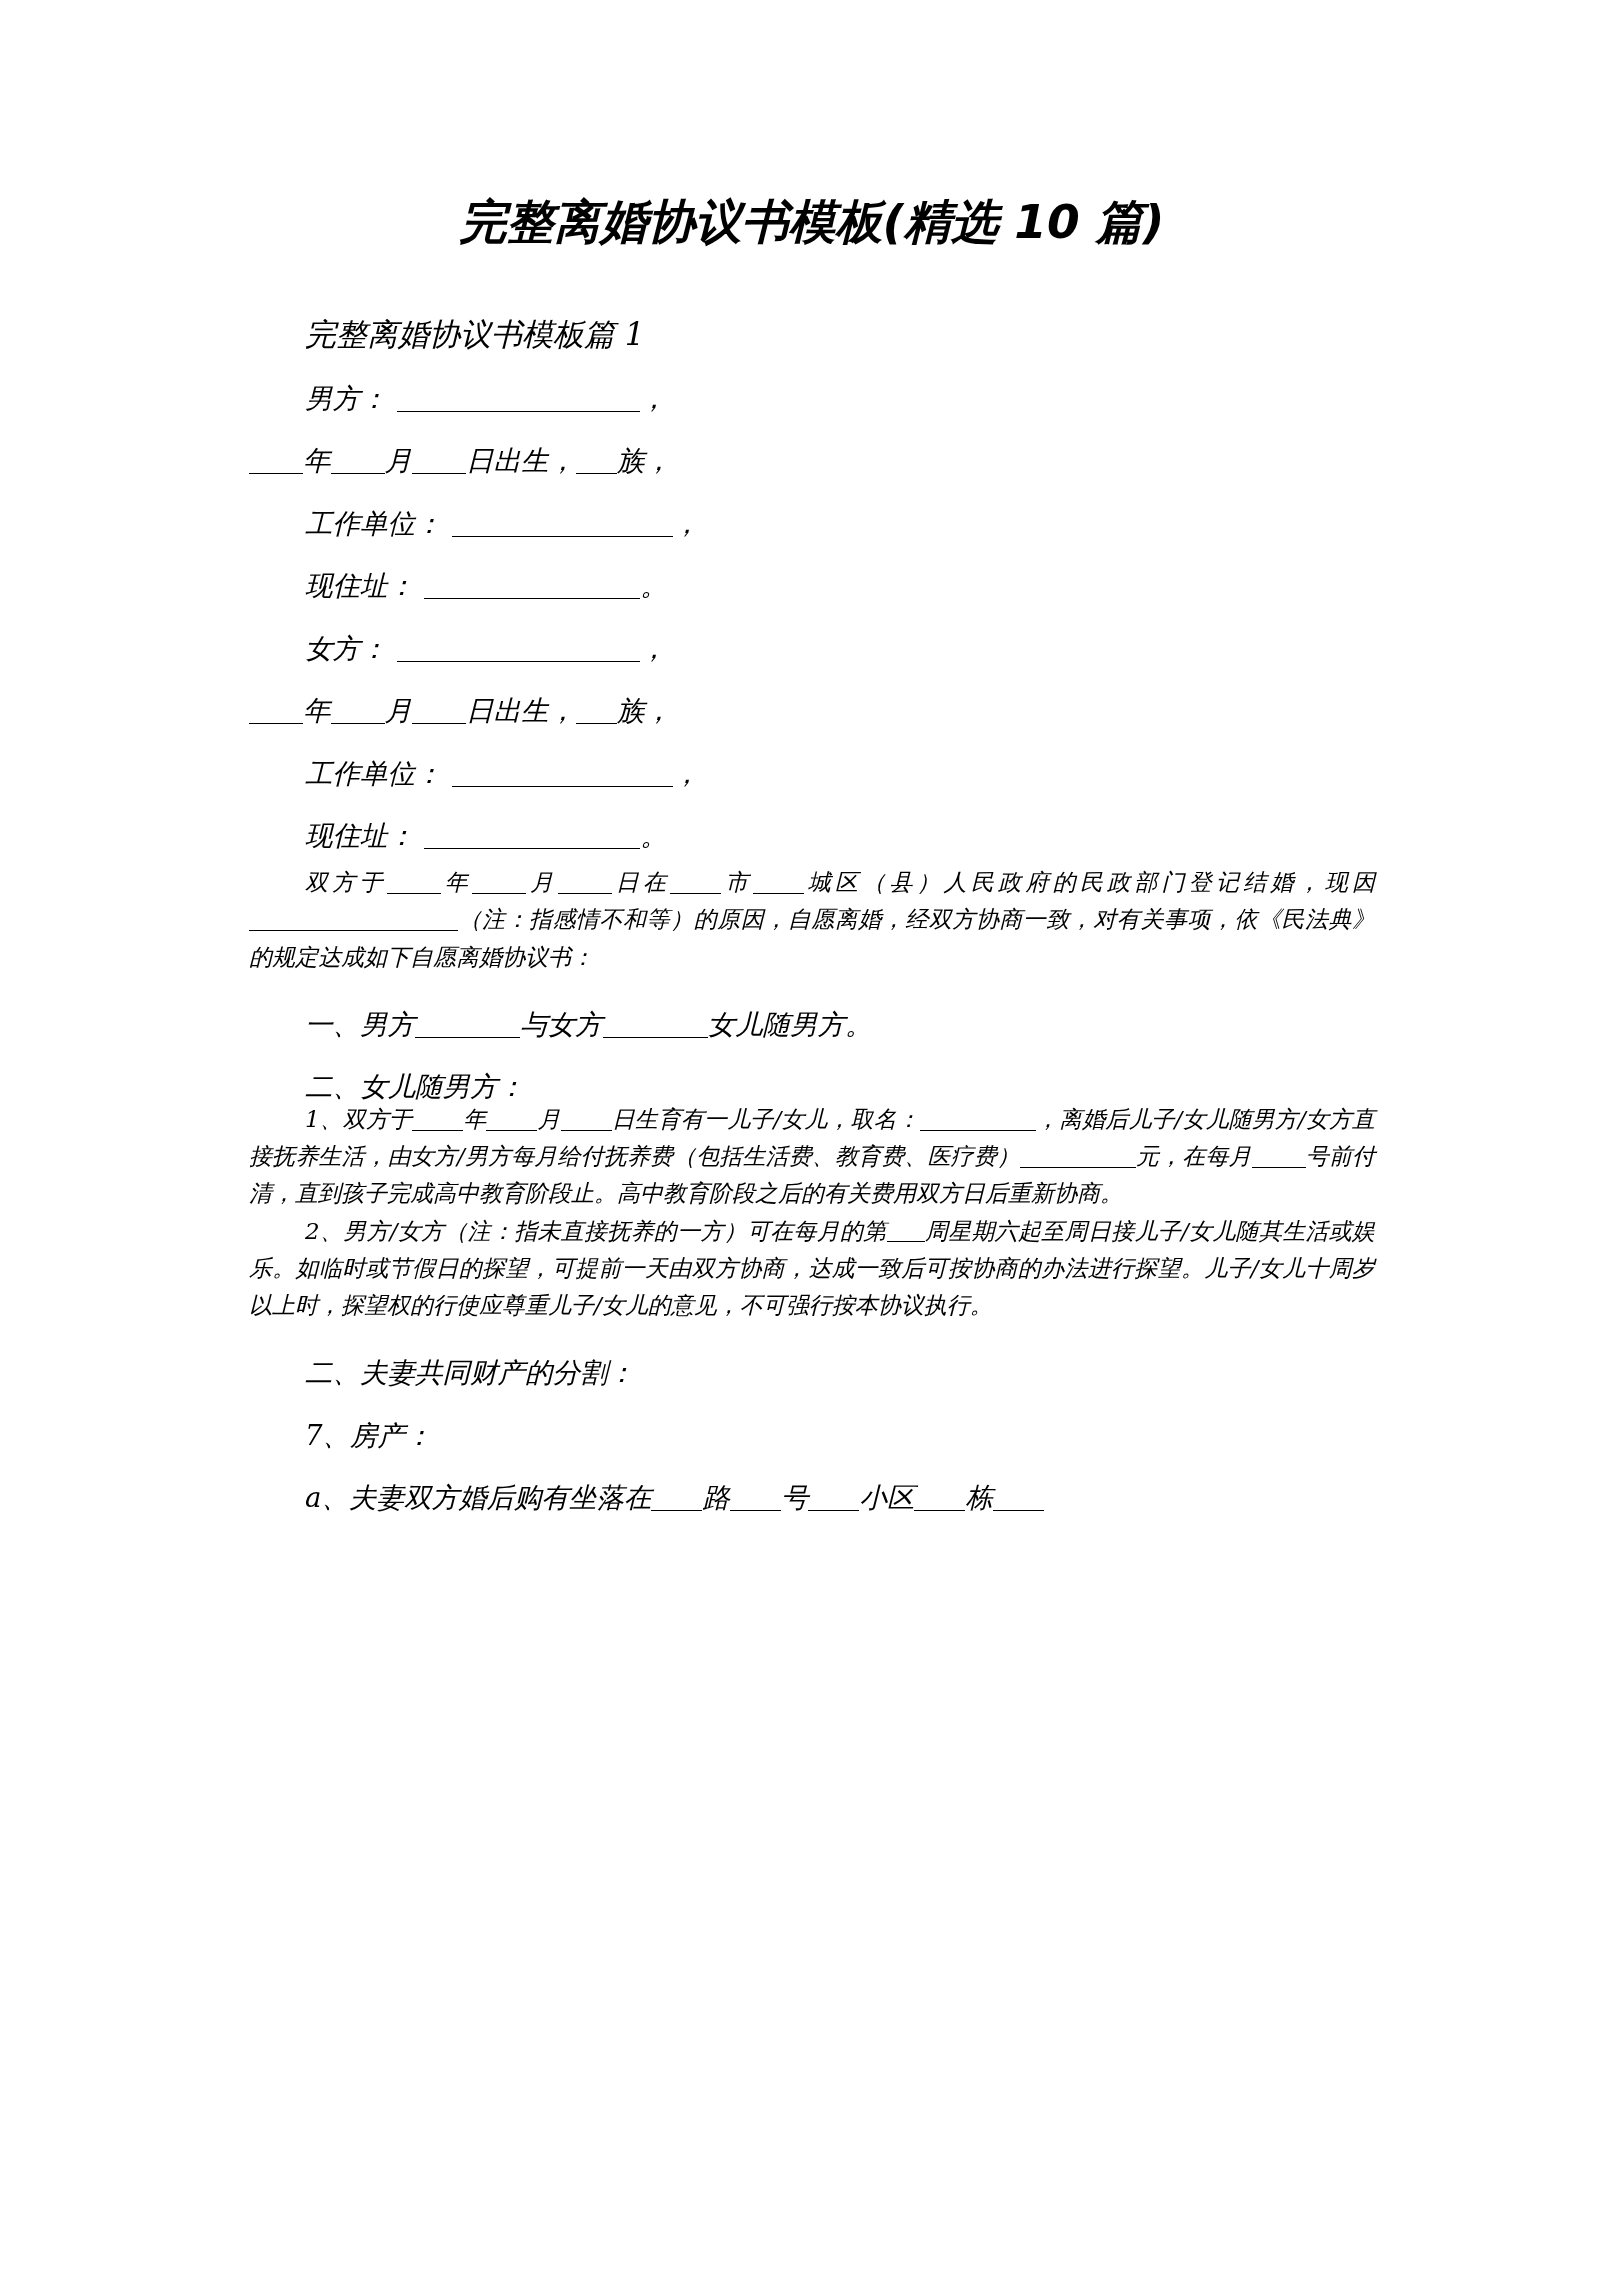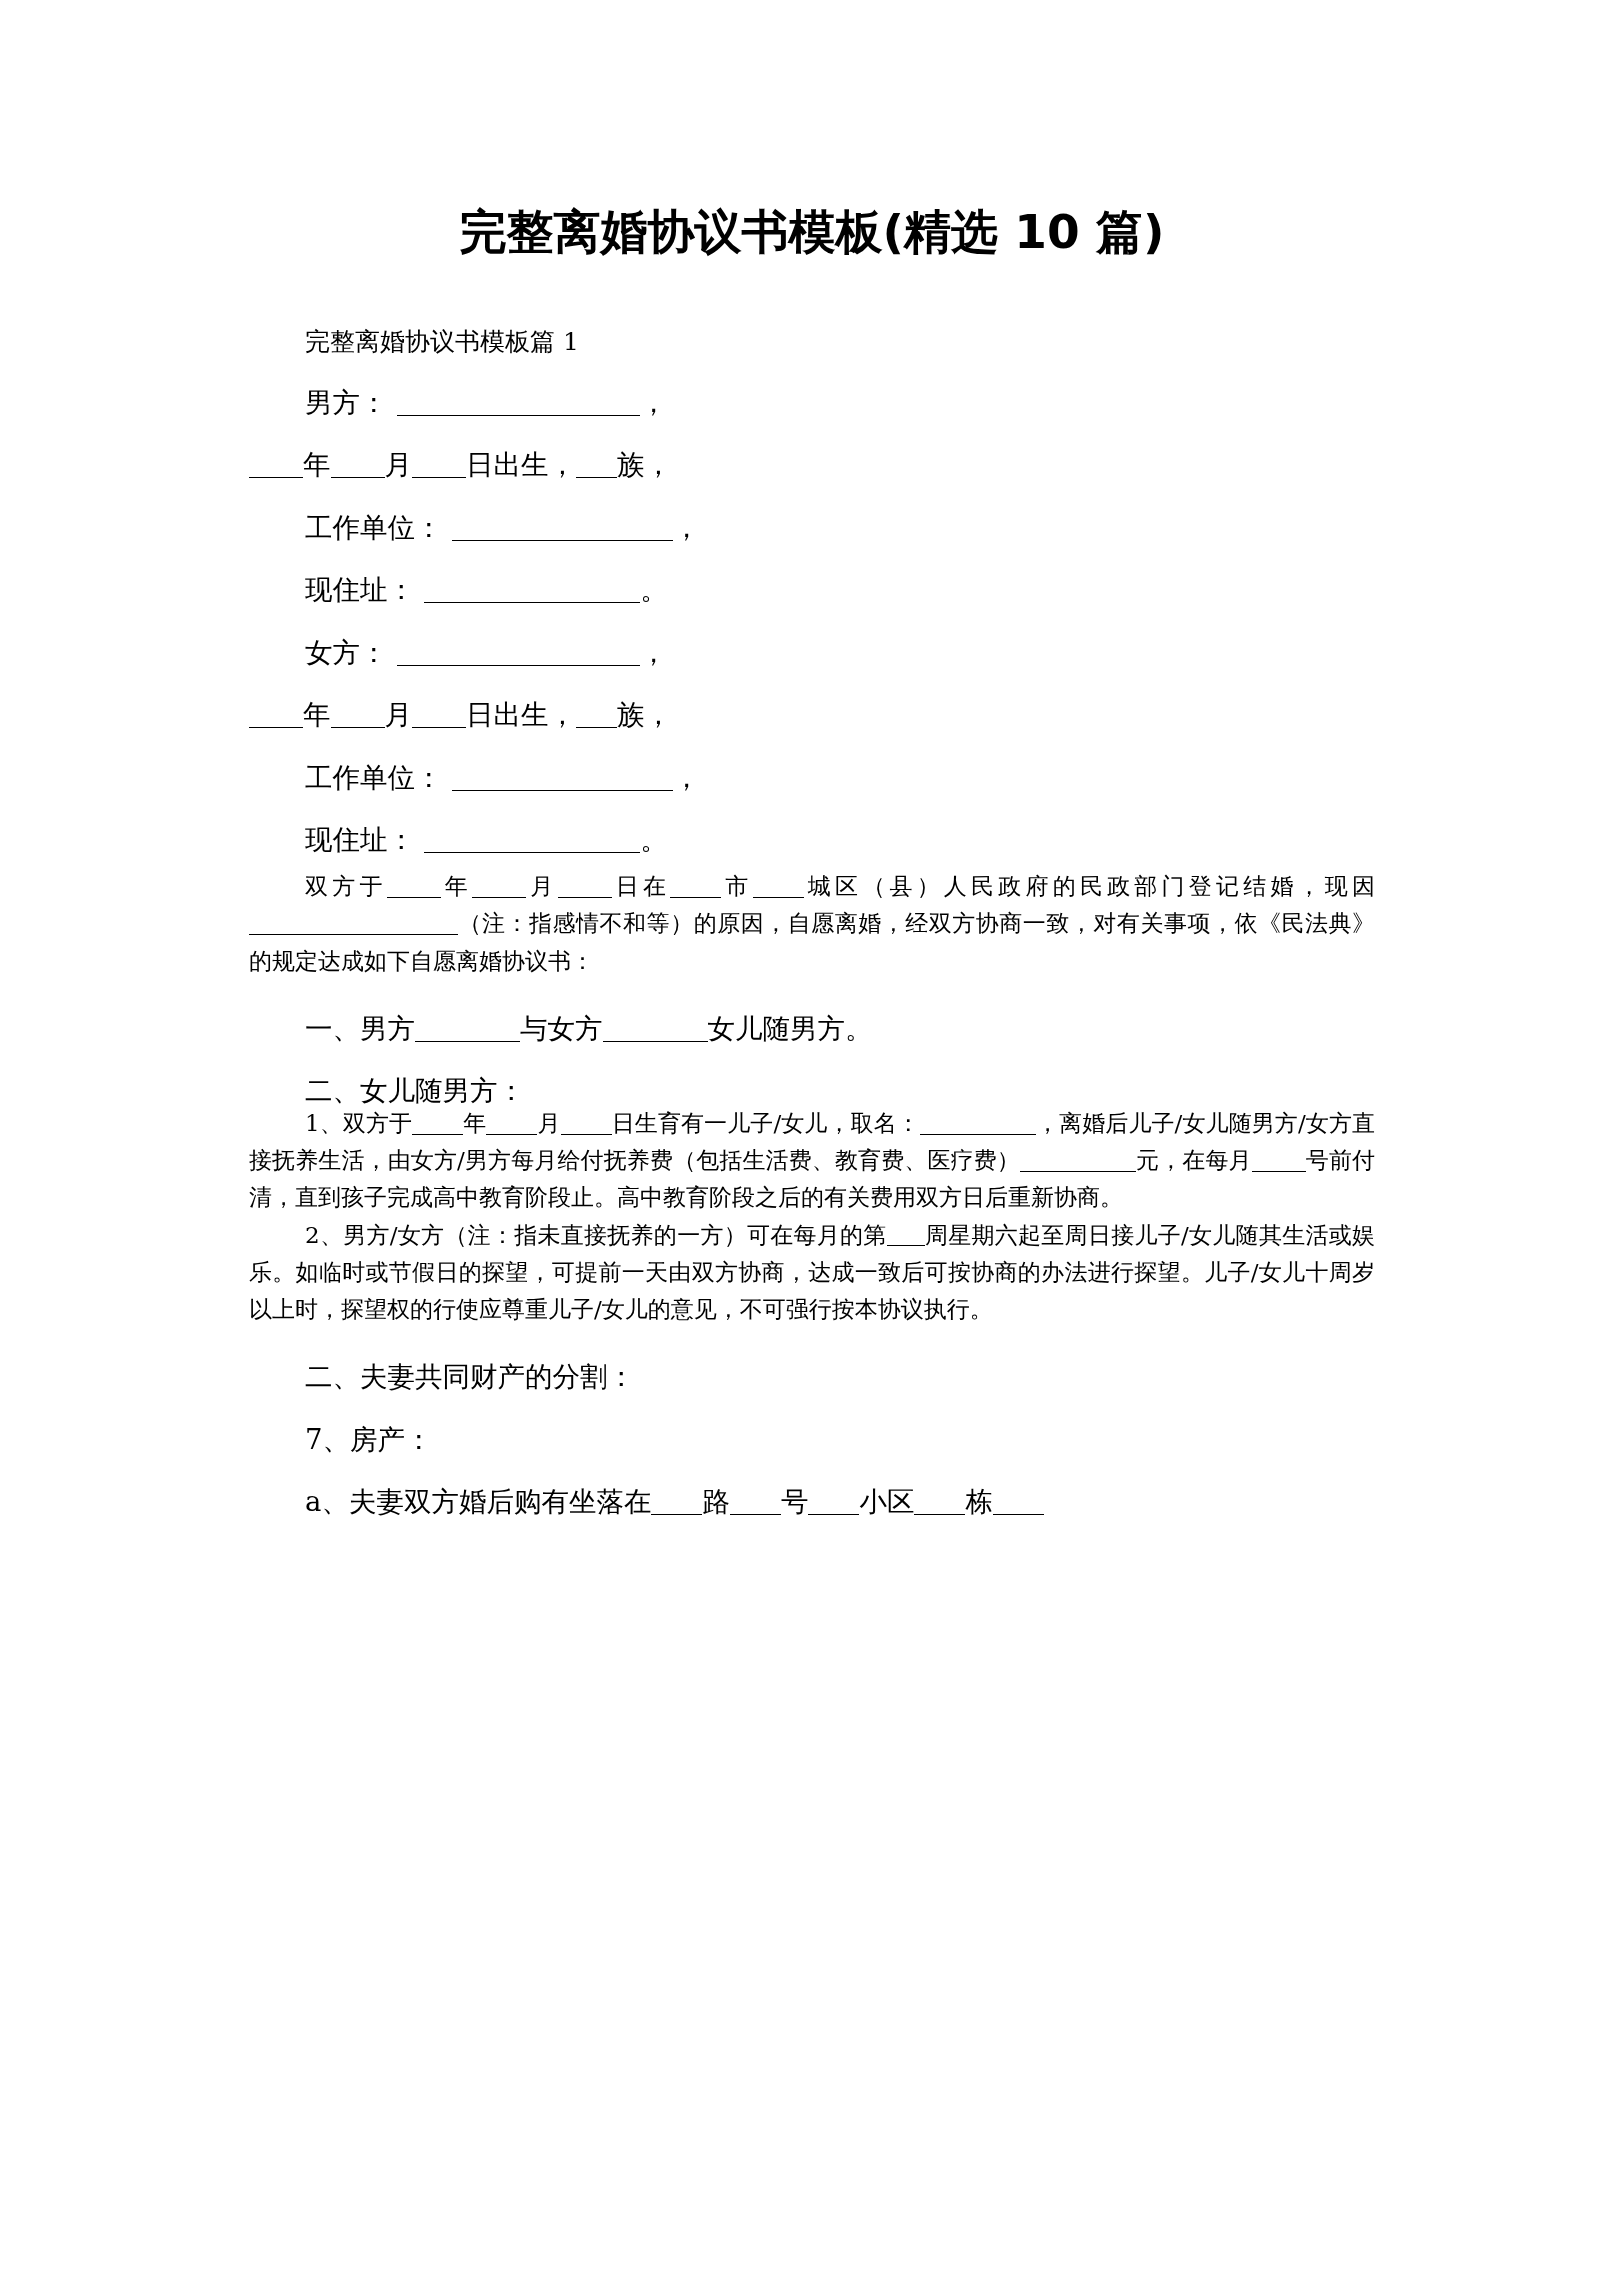--- a/index.html
+++ b/index.html
@@ -15,40 +15,41 @@
     position: relative;
     width: 1623px;
     height: 2295px;
     background: #ffffff;
     box-sizing: border-box;
     overflow: hidden;
   }
   .content {
     position: absolute;
     left: 249px;
-    top: 10px;
+    top: 0;
     width: 1126px;
+    font-style: italic;
   }
 
   
   .doc-title {
     font-family: "DejaVu Sans", "Liberation Sans", sans-serif;
     font-weight: bold;
     font-size: 47px;
     line-height: 1.1;
     text-align: center;
     margin-top: 196px;
     margin-bottom: 0;
     letter-spacing: 0px;
     white-space: nowrap;
   }
 
   
   .sub-heading {
-    font-size: 25px;
+    font-size: 31px;
     line-height: 1.0;
     margin-top: 71px;
     margin-left: 56px;
   }
 
   .line {
     font-size: 27.5px;
     line-height: 1.0;
     margin-top: 35px;
     margin-left: 56px;

